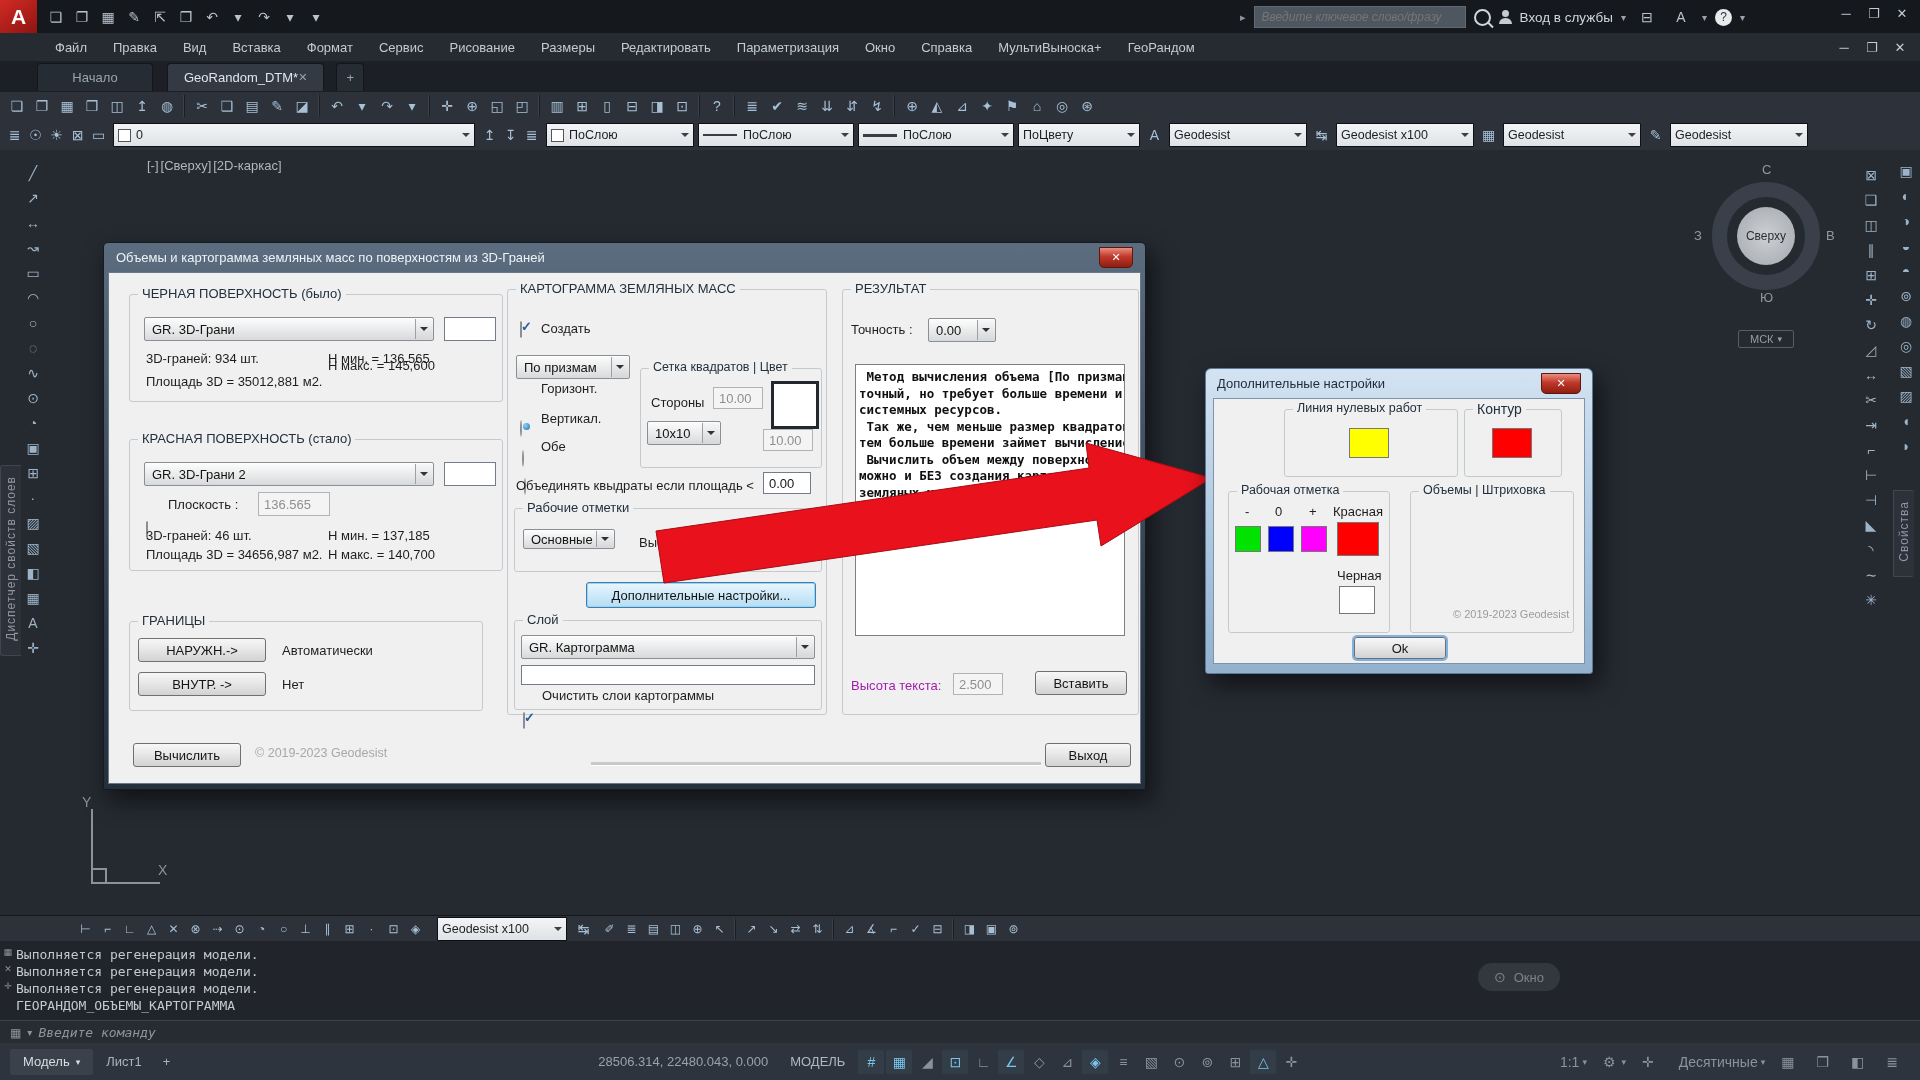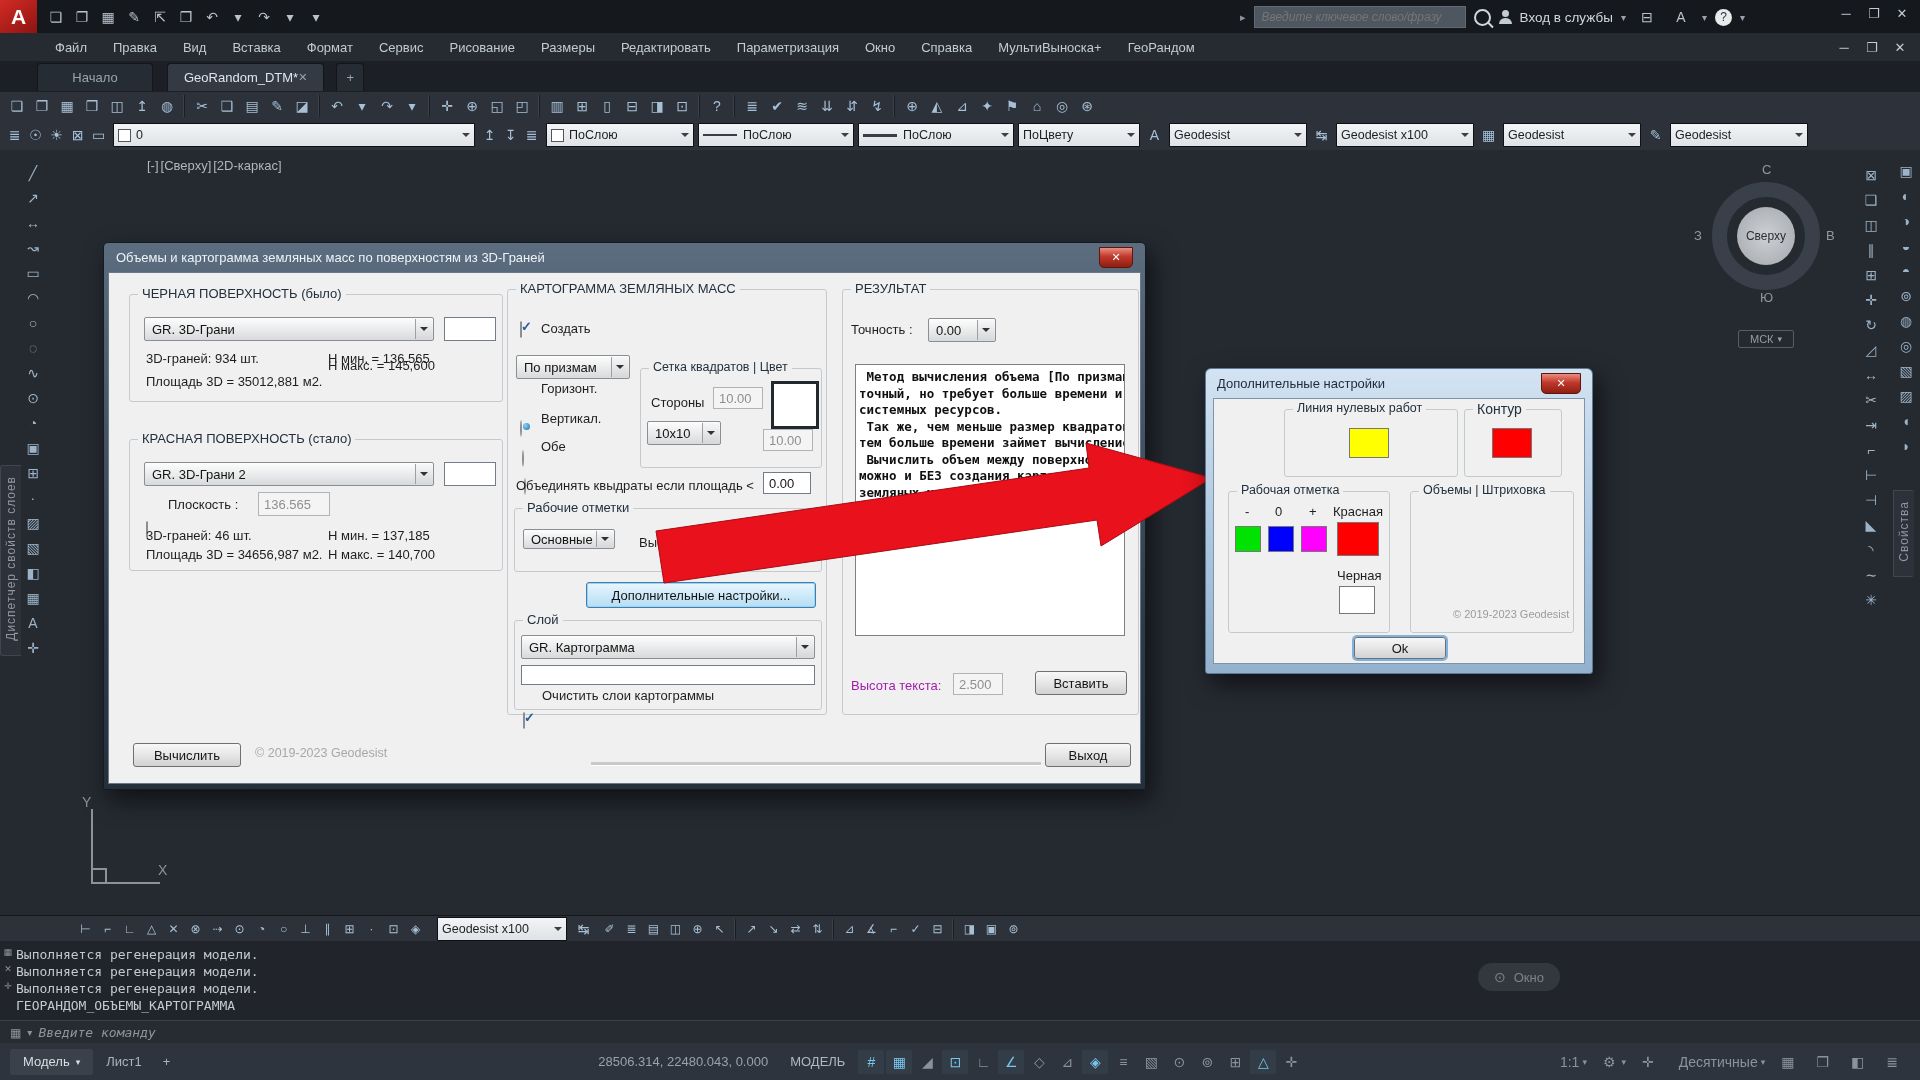--- a/index.html
+++ b/index.html
@@ -437,20 +437,27 @@
         <div class="tx abs" style="left:314px;top:22px;width:52px;height:24px"></div>
         <span class="ck abs" style="left:16px;top:58px"></span>
         <span class="abs lbl" style="left:38px;top:57px">Плоскость :</span>
         <div class="tx dis abs" style="left:128px;top:52px;width:72px;height:24px">136.565</div>
         <span class="abs lbl" style="left:16px;top:88px">3D-граней: 46 шт.</span>
         <span class="abs lbl" style="left:198px;top:88px">Н мин. = 137,185</span>
         <span class="abs lbl" style="left:16px;top:107px">Площадь 3D = 34656,987 м2.</span>
         <span class="abs lbl" style="left:198px;top:107px">Н макс. = 140,700</span>
       </div>
 
+      <div class="grp" style="left:20px;top:348px;width:352px;height:88px">
+        <span class="lg">ГРАНИЦЫ</span>
+        <div class="b7 abs" style="left:8px;top:16px;width:128px;height:24px">НАРУЖН.-&gt;</div>
+        <span class="abs lbl" style="left:152px;top:21px">Автоматически</span>
+        <div class="b7 abs" style="left:8px;top:50px;width:128px;height:24px">ВНУТР.   -&gt;</div>
+        <span class="abs lbl" style="left:152px;top:55px">Нет</span>
+      </div>
 
       <div class="b7 abs" style="left:24px;top:470px;width:108px;height:24px">Вычислить</div>
       <span class="abs" style="left:146px;top:473px;color:#a8a8a8;font-size:12.5px">© 2019-2023 Geodesist</span>
       <div class="abs" style="left:482px;top:489px;width:450px;height:3px;background:#c9c9c9;border-bottom:1px solid #fff"></div>
       <div class="b7 abs" style="left:936px;top:470px;width:86px;height:24px">Выход</div>
 
       <div class="grp" style="left:398px;top:16px;width:318px;height:424px">
         <span class="lg">КАРТОГРАММА ЗЕМЛЯНЫХ МАСС</span>
         <span class="ck on abs" style="left:12px;top:32px"></span>
         <span class="abs lbl" style="left:33px;top:31px">Создать</span>

